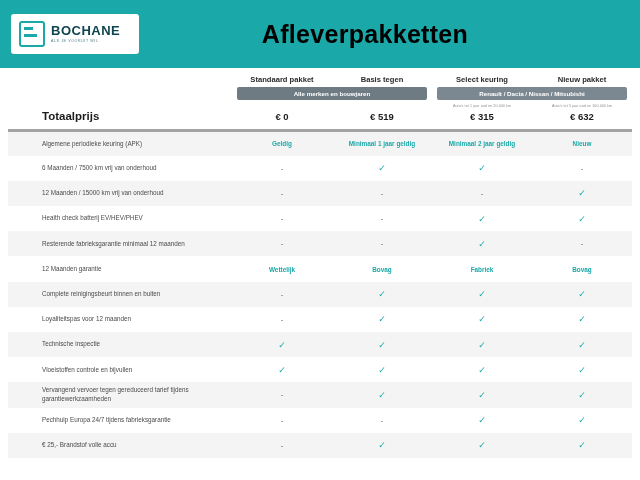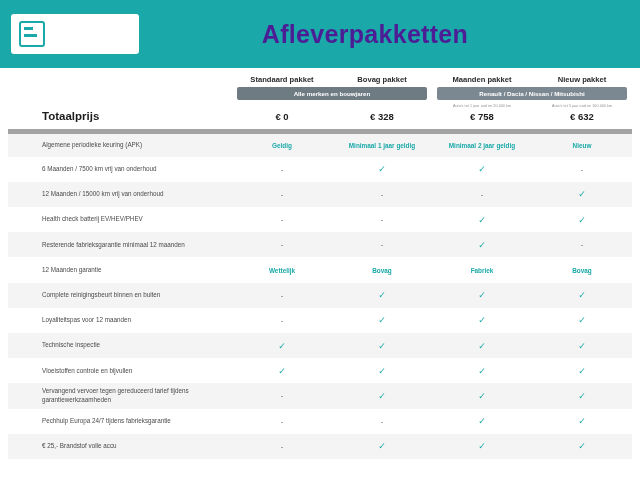--- a/index.html
+++ b/index.html
@@ -9,39 +9,39 @@
   
   .header{position:relative;height:68px;background:#1aa9a8;display:flex;align-items:center;}
   .logo-wrap{width:150px;height:68px;display:flex;align-items:center;justify-content:center;}
   .logo-box{width:128px;height:40px;background:#ffffff;border-radius:3px;display:flex;align-items:center;padding-left:8px;box-sizing:border-box;}
   .logo-mark{width:22px;height:22px;border:2px solid #1aa9a8;border-radius:3px;position:relative;flex:0 0 auto;}
   .logo-mark:before{content:"";position:absolute;left:3px;top:4px;width:9px;height:3px;background:#1aa9a8;}
   .logo-mark:after{content:"";position:absolute;left:3px;top:11px;width:13px;height:3px;background:#1aa9a8;}
   .logo-text{margin-left:6px;line-height:1;}
   .logo-name{font-size:13px;font-weight:bold;color:#10454f;letter-spacing:.5px;}
   .logo-tag{font-size:3.6px;color:#4a7a80;letter-spacing:.6px;margin-top:3px;}
-  .header-title{flex:1;text-align:center;color:#4c1d95;font-size:25px;font-weight:bold;letter-spacing:.3px;padding-right:60px;}
+  .header-title{flex:1;text-align:center;color:#000000;font-size:25px;font-weight:bold;letter-spacing:.3px;padding-right:60px;}
 
   
   .sheet{position:absolute;left:8px;top:68px;width:624px;height:404px;background:#ffffff;}
 
   table.cmp{border-collapse:collapse;width:624px;table-layout:fixed;font-size:6.3px;color:#3b3b3b;}
   table.cmp td{vertical-align:middle;}
   .c-feat{width:224px;}
   .c-col{width:100px;text-align:center;}
 
   
   .grp{height:18px;}
   .grp .lbl{font-size:7.6px;font-weight:bold;color:#2b2b2b;text-align:center;padding-top:6px;}
   .bar{margin:0 4px;background:#6e7b83;color:#fff;font-size:6.2px;font-weight:bold;text-align:center;padding:3px 0;border-radius:2px;}
   .bar.light{background:#7c8891;}
   .fine{font-size:3.6px;color:#8d8d8d;text-align:center;padding-top:3px;letter-spacing:.1px;}
 
   
-  .price-row td{border-bottom:5px solid #a3a3a3;padding-bottom:7px;}
+  .price-row td{border-bottom:3px solid #a3a3a3;padding-bottom:7px;}
   .price-label{font-size:11.5px;font-weight:bold;color:#1c1c1c;padding-left:34px;}
   .price-val{font-size:9.5px;font-weight:bold;color:#1c1c1c;}
 
   
   .row{height:25.2px;}
   .row .feat{padding-left:34px;color:#4a4a4a;font-size:6.3px;line-height:1.35;}
   .row.alt td{background:#f4f4f4;}
   .mark{font-size:9px;color:#1aa9a8;}
   .dash{font-size:8px;color:#6a6a6a;}
   .txt{font-size:6.4px;font-weight:bold;color:#1aa9a8;}
@@ -51,42 +51,46 @@
 </style>
 </head>
 <body>
 
 <div id="page">
 
   <div class="header">
     <div class="logo-wrap">
       <div class="logo-box">
         <div class="logo-mark"></div>
+        <div class="logo-text">
+          <div class="logo-name">BOCHANE</div>
+          <div class="logo-tag">ALS JE VOORUIT WIL</div>
+        </div>
       </div>
     </div>
     <div class="header-title">Afleverpakketten</div>
   </div>
 
   <div class="vline a"></div>
 
   <div class="sheet">
     <table class="cmp">
       <colgroup>
         <col class="c-feat">
           <col class="c-col">
           <col class="c-col">
           <col class="c-col">
           <col class="c-col">
       </colgroup>
       <tbody>
         <tr class="grp">
           <td></td>
           <td class="lbl">Standaard pakket</td>
-          <td class="lbl">Bovag pakket</td>
-          <td class="lbl">Maanden pakket</td>
+          <td class="lbl">Basis tegen</td>
+          <td class="lbl">Select keuring</td>
           <td class="lbl">Nieuw pakket</td>
         </tr>
         <tr>
           <td></td>
           <td colspan="2">
             <div class="bar">Alle merken en bouwjaren</div>
           </td>
           <td colspan="2">
             <div class="bar light">Renault / Dacia / Nissan / Mitsubishi</div>
           </td>
@@ -94,22 +98,22 @@
         <tr>
           <td></td>
           <td></td>
           <td></td>
           <td class="fine">Auto's tot 1 jaar oud en 20.000 km</td>
           <td class="fine">Auto's tot 5 jaar oud en 100.000 km</td>
         </tr>
         <tr class="price-row">
           <td class="price-label">Totaalprijs</td>
           <td class="c-col price-val">€ 0</td>
-          <td class="c-col price-val">€ 328</td>
-          <td class="c-col price-val">€ 758</td>
+          <td class="c-col price-val">€ 519</td>
+          <td class="c-col price-val">€ 315</td>
           <td class="c-col price-val">€ 632</td>
         </tr>
       </tbody>
       <tbody id="body-rows">
           <tr class="row alt">
             <td class="feat">Algemene periodieke keuring (APK)</td>
             <td class="c-col"><span class="txt">Geldig</span></td>
             <td class="c-col"><span class="txt">Minimaal 1 jaar geldig</span></td>
             <td class="c-col"><span class="txt">Minimaal 2 jaar geldig</span></td>
             <td class="c-col"><span class="txt">Nieuw</span></td>

